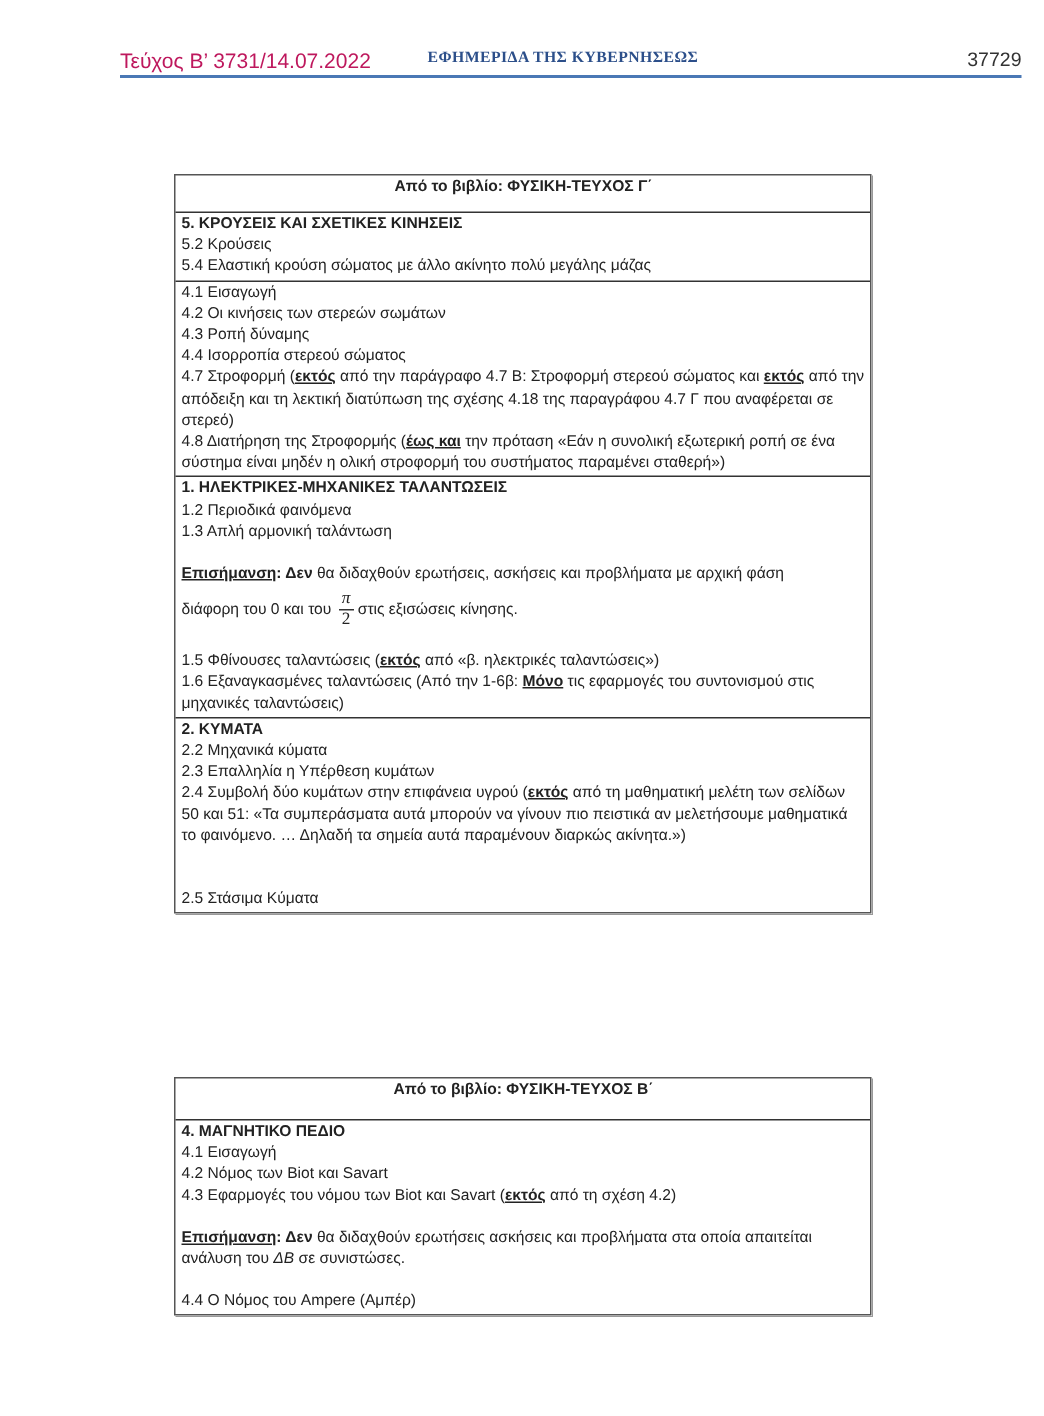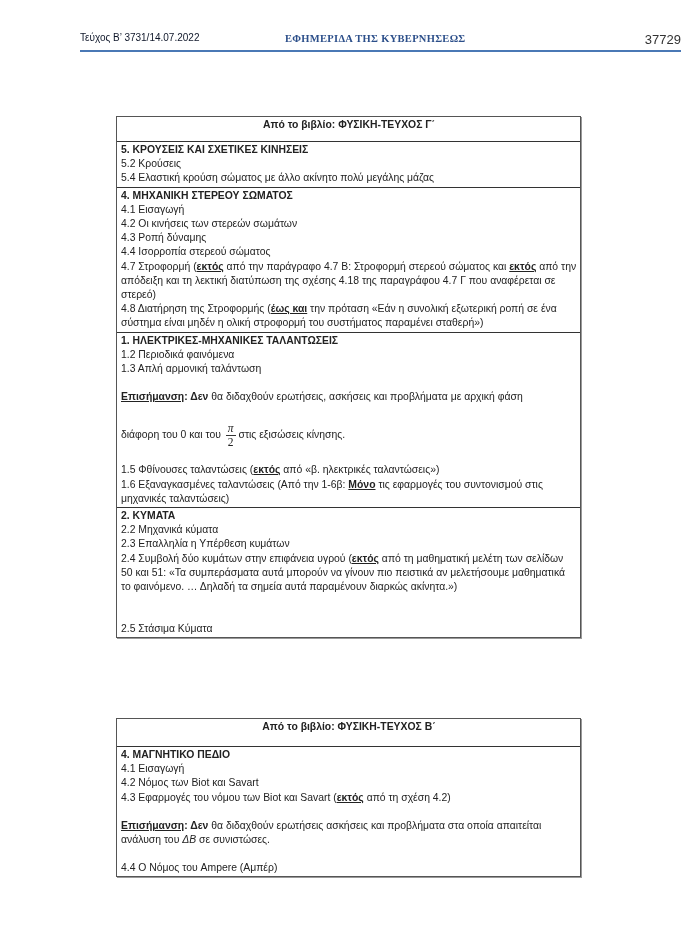--- a/index.html
+++ b/index.html
@@ -1,19 +1,19 @@
 <!DOCTYPE html>
 <html><head>
 <meta charset="utf-8">
 <style>
   html, body { margin:0; padding:0; background:#ffffff; }
   body { width:696px; height:944px; position:relative; overflow:hidden;
          font-family:"Liberation Sans", sans-serif; color:#222; }
   .header { position:absolute; left:80px; top:32px; width:601px; height:18px; }
-  .header .left { position:absolute; left:0; top:0; font-size:10px; color:#0f172a; }
+  .header .left { position:absolute; left:0; top:0; font-size:14px; color:#be185d; }
   .header .center { position:absolute; left:205px; top:1px; font-family:"Liberation Serif", serif;
                     font-size:10.5px; font-weight:bold; color:#2c4f8a; letter-spacing:0.3px; }
   .header .right { position:absolute; right:0; top:0; font-size:13px; color:#333; }
   .header-rule { position:absolute; left:80px; top:50px; width:601px; height:2px; background:#4a78b5; }
 
   .tbl { position:absolute; left:116px; width:463px; border:1px solid #555;
          box-shadow:1px 1px 0 #999; font-size:10.4px; line-height:14.2px; }
   .cell { padding:1px 3px 1px 4px; }
   .cell + .cell { border-top:1.6px solid #333; }
   .title-cell { height:22px; font-weight:bold;text-align:center; }
@@ -39,36 +39,35 @@
 <div class="tbl" style="top:116px;">
   <div class="cell title-cell">Από το βιβλίο: ΦΥΣΙΚΗ-ΤΕΥΧΟΣ Γ΄</div>
 
   <div class="cell">
     <div class="b">5. ΚΡΟΥΣΕΙΣ ΚΑΙ ΣΧΕΤΙΚΕΣ ΚΙΝΗΣΕΙΣ</div>
     <div>5.2 Κρούσεις</div>
     <div>5.4 Ελαστική κρούση σώματος με άλλο ακίνητο πολύ μεγάλης μάζας</div>
   </div>
 
   <div class="cell">
-    <div class="b">4. ΜΗΧΑΝΙΚΗ ΣΤΕΡΕΟΥ ΣΩΜΑΤΟΣ</div>
     <div>4.1 Εισαγωγή</div>
     <div>4.2 Οι κινήσεις των στερεών σωμάτων</div>
     <div>4.3 Ροπή δύναμης</div>
     <div>4.4 Ισορροπία στερεού σώματος</div>
     <div><span>4.7 Στροφορμή (</span><span class="u">εκτός</span><span> από την παράγραφο 4.7 Β: Στροφορμή στερεού σώματος και </span><span class="u">εκτός</span><span> από την απόδειξη και τη λεκτική διατύπωση της σχέσης 4.18 της παραγράφου 4.7 Γ που αναφέρεται σε στερεό)</span></div>
     <div><span>4.8 Διατήρηση της Στροφορμής (</span><span class="u">έως και</span><span> την πρόταση «Εάν η συνολική εξωτερική ροπή σε ένα σύστημα είναι μηδέν η ολική στροφορμή του συστήματος παραμένει σταθερή»)</span></div>
   </div>
 
   <div class="cell">
     <div class="b">1. ΗΛΕΚΤΡΙΚΕΣ-ΜΗΧΑΝΙΚΕΣ ΤΑΛΑΝΤΩΣΕΙΣ</div>
     <div>1.2 Περιοδικά φαινόμενα</div>
     <div>1.3 Απλή αρμονική ταλάντωση</div>
     <div class="gap"></div>
     <div><span class="u">Επισήμανση</span><span class="b">:</span><span class="b"> Δεν</span><span> θα διδαχθούν ερωτήσεις, ασκήσεις και προβλήματα με αρχική φάση</span></div>
-    <div style="margin-top:18px;"><span>διάφορη του 0 και του</span> <span class="frac"><span class="num">π</span><span class="den">2</span></span><span>στις εξισώσεις κίνησης.</span></div>
+    <div style="margin-top:3px;"><span>διάφορη του 0 και του</span> <span class="frac"><span class="num">π</span><span class="den">2</span></span><span>στις εξισώσεις κίνησης.</span></div>
     <div class="gap"></div>
     <div><span>1.5 Φθίνουσες ταλαντώσεις (</span><span class="u">εκτός</span><span> από «β. ηλεκτρικές ταλαντώσεις»)</span></div>
     <div><span>1.6 Εξαναγκασμένες ταλαντώσεις (Από την 1-6β: </span><span class="u">Μόνο</span><span> τις εφαρμογές του συντονισμού στις μηχανικές ταλαντώσεις)</span></div>
   </div>
 
   <div class="cell">
     <div class="b">2. ΚΥΜΑΤΑ</div>
     <div>2.2 Μηχανικά κύματα</div>
     <div>2.3 Επαλληλία η Υπέρθεση κυμάτων</div>
     <div><span>2.4 Συμβολή δύο κυμάτων στην επιφάνεια υγρού (</span><span class="u">εκτός</span><span> από τη μαθηματική μελέτη των σελίδων 50 και 51: «Τα συμπεράσματα αυτά μπορούν να γίνουν πιο πειστικά αν μελετήσουμε μαθηματικά το φαινόμενο. … Δηλαδή τα σημεία αυτά παραμένουν διαρκώς ακίνητα.»)</span></div>

